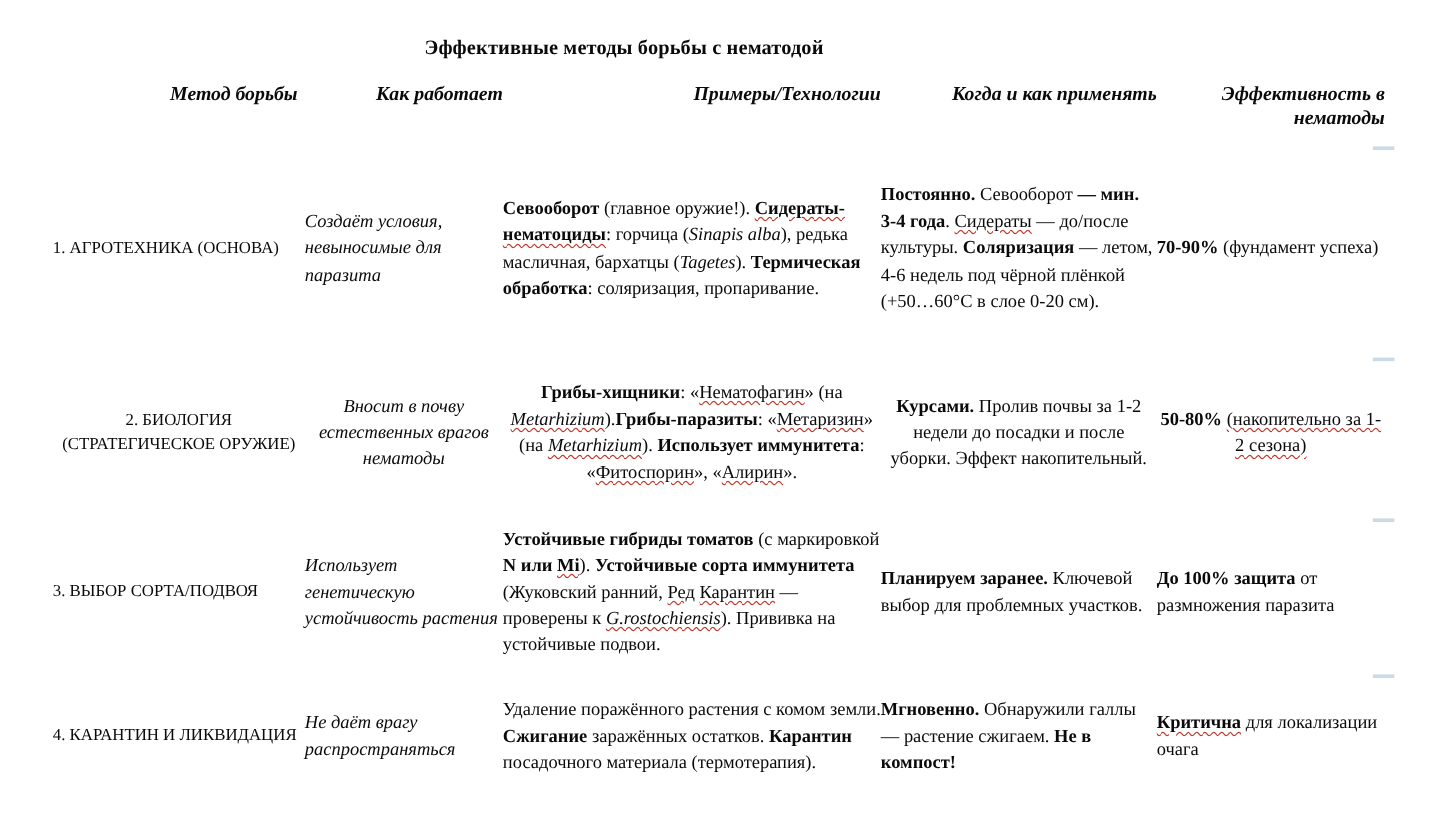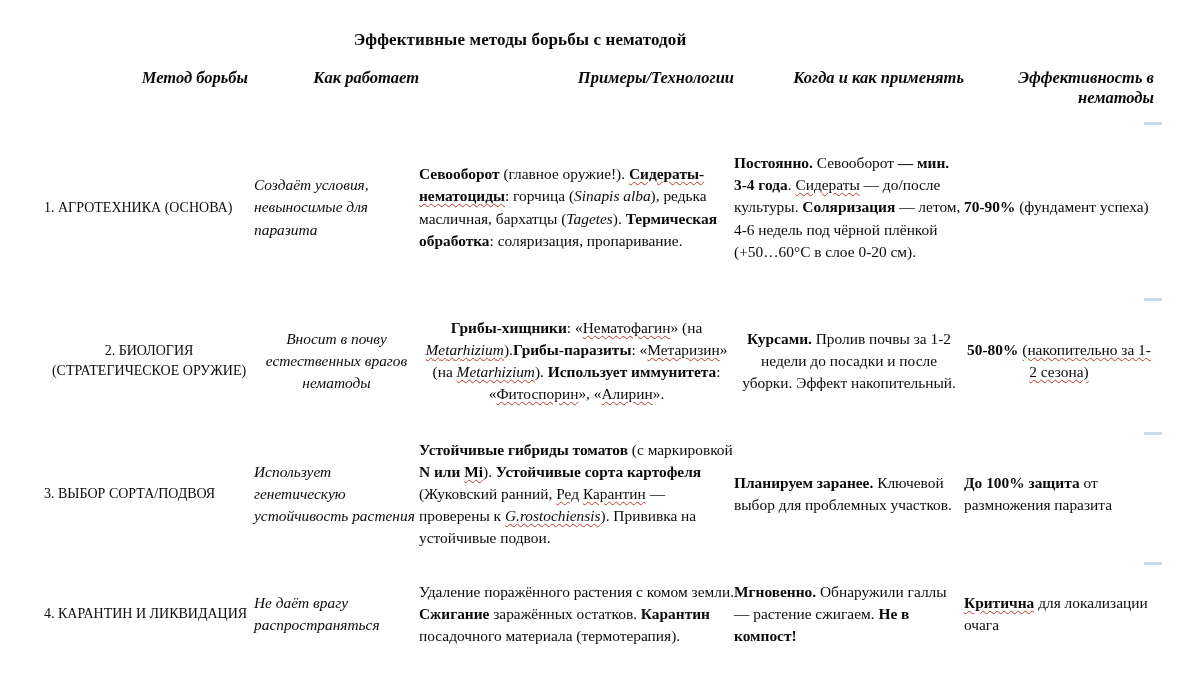--- a/index.html
+++ b/index.html
@@ -237,21 +237,21 @@
         </td>
       </tr>
 
       <tr class="row-3">
         <td class="col-method">3. ВЫБОР СОРТА/ПОДВОЯ</td>
 
         <td class="col-how">Использует генетическую устойчивость растения</td>
 
         <td class="col-examples">
           <b>Устойчивые гибриды томатов</b> (с маркировкой <b>N или <span class="sp-b">Mi</span></b>).
-          <b>Устойчивые сорта картофеля</b> (Жуковский ранний,
+          <b>Устойчивые сорта иммунитета</b> (Жуковский ранний,
           <span class="sp">Ред</span> <span class="sp">Карантин</span>
           — проверены к <span class="sp-i">G.rostochiensis</span>).
           Прививка на устойчивые подвои.
         </td>
 
         <td class="col-when">
           <b>Планируем заранее.</b> Ключевой выбор для проблемных участков.
         </td>
 
         <td class="col-eff">

